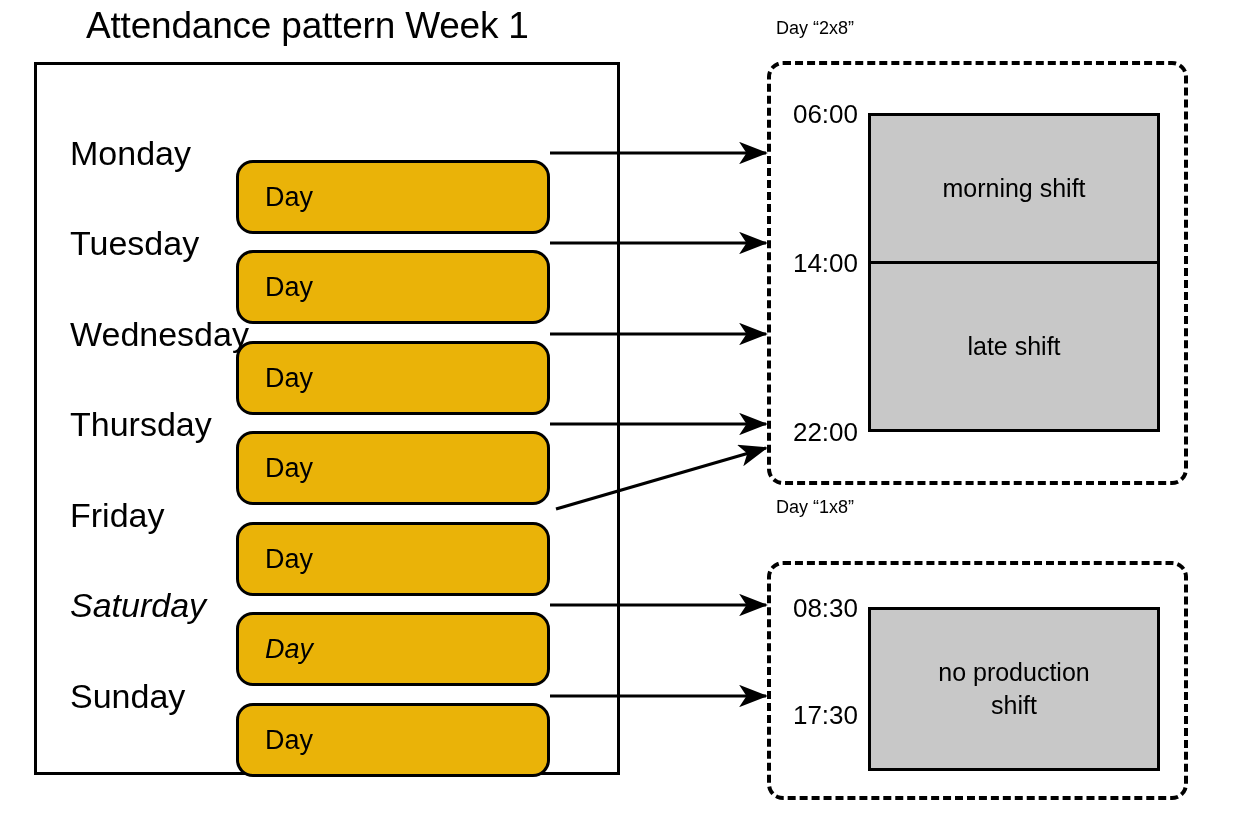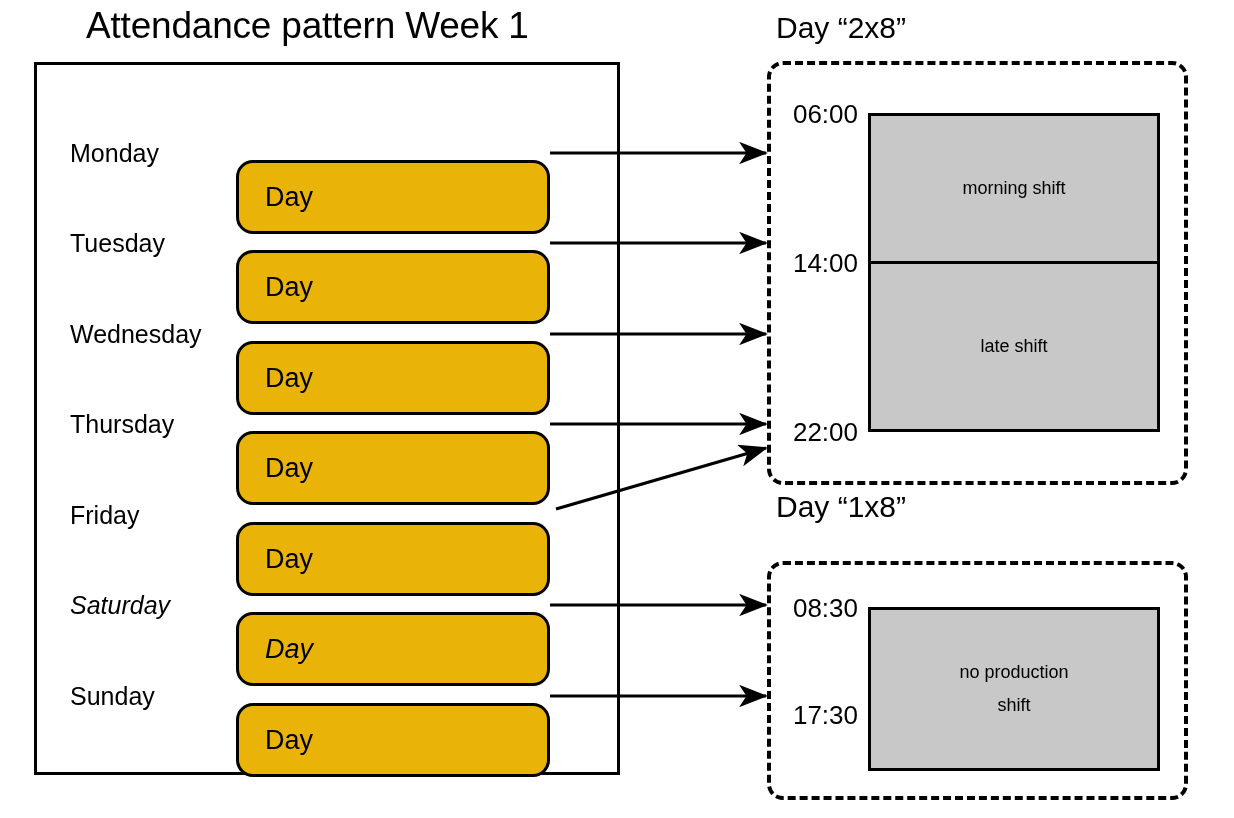--- a/index.html
+++ b/index.html
@@ -51,21 +51,21 @@
     width: 1234px;
     height: 74px;
   }
   .day-label {
     position: absolute;
     left: 70px;
     top: 0;
     height: 74px;
     display: flex;
     align-items: center;
-    font-size: 25px;
+    font-size: 34px;
     line-height: 30px;
     white-space: nowrap;
     font-weight: 400;
   }
   .day-chip {
     position: absolute;
     left: 236px;
     top: 0;
     width: 314px;
     height: 74px;
@@ -90,21 +90,21 @@
     left: 0;
     top: 0;
     width: 1234px;
     height: 818px;
     pointer-events: none;
   }
 
   
   .shift-panel-title {
     position: absolute;
-    font-size: 30px;
+    font-size: 18px;
     line-height: 30px;
     white-space: nowrap;
     font-weight: 400;
   }
   .dashed-panel {
     position: absolute;
     border: 4px dashed #000000;
     border-radius: 16px;
     box-sizing: border-box;
     background: transparent;
@@ -116,21 +116,21 @@
     background: #C8C8C8;
     display: flex;
     flex-direction: column;
   }
   .shift-block {
     position: relative;
     display: flex;
     align-items: center;
     justify-content: center;
     text-align: center;
-    font-size: 18px;
+    font-size: 25px;
     line-height: 33px;
     box-sizing: border-box;
   }
   .shift-block.divided {
     border-bottom: 3px solid #000000;
   }
   .time-label {
     position: absolute;
     font-size: 26px;
     line-height: 28px;

